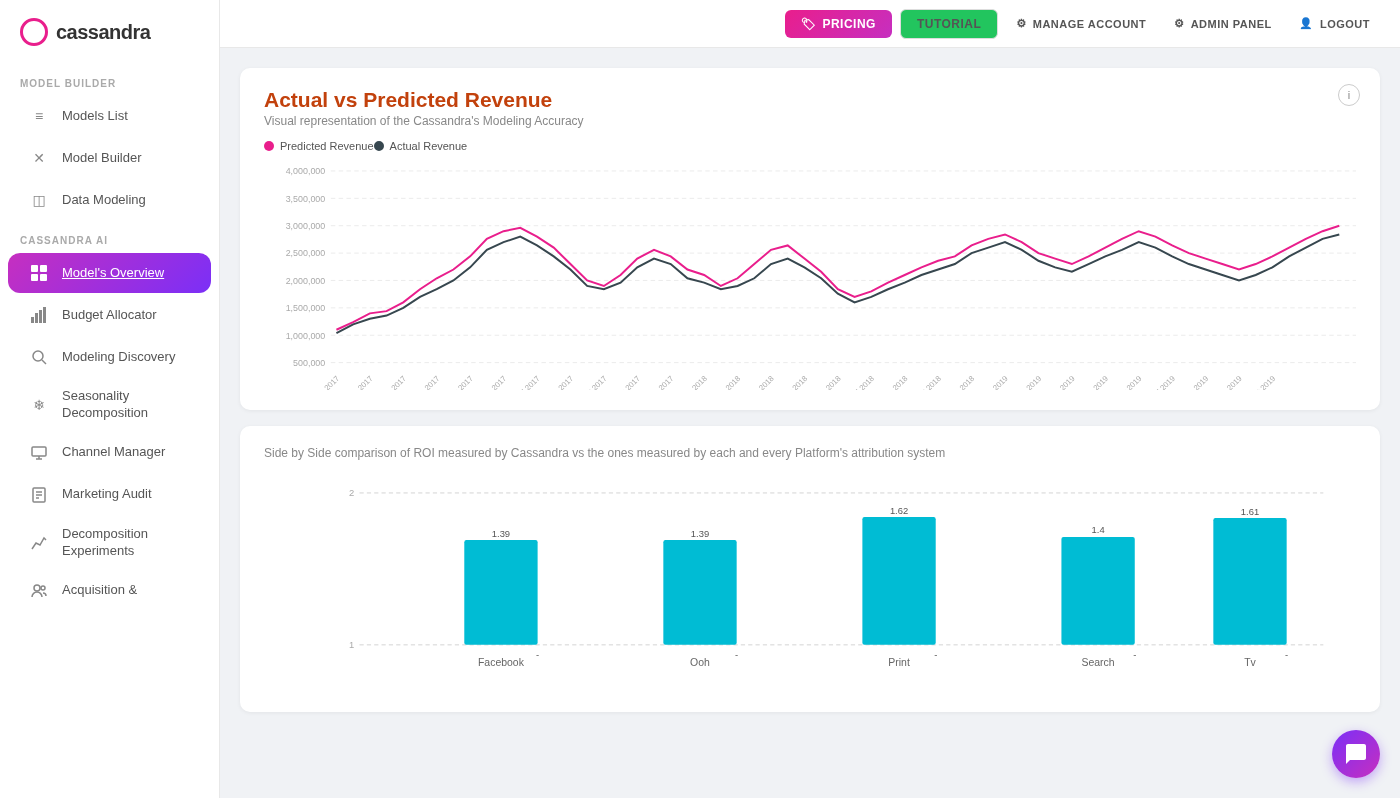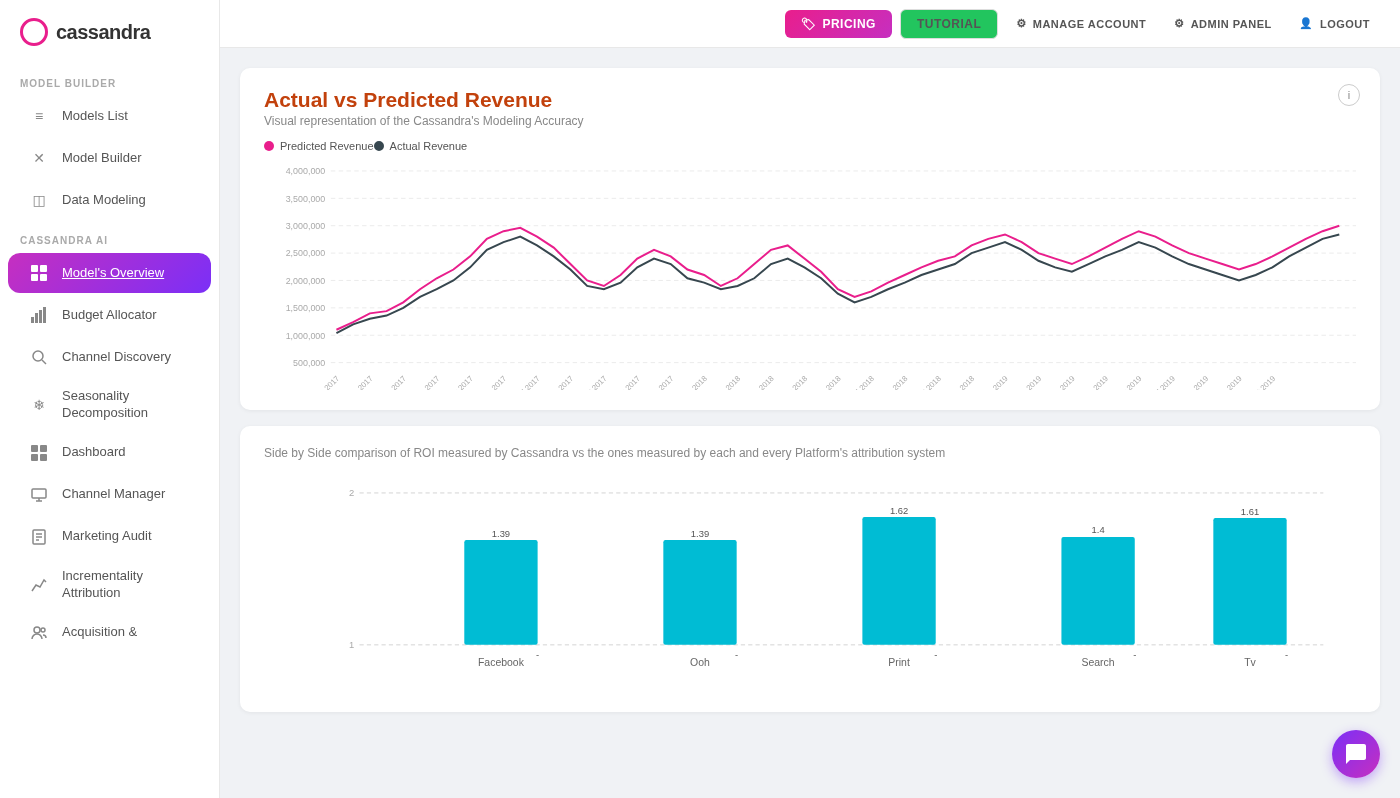--- a/index.html
+++ b/index.html
@@ -249,39 +249,28 @@
     </span>
     <span class="si-label">Budget Allocator</span>
   </div>
   <div class="sidebar-item">
     <span class="si-icon">
       <svg width="16" height="16" viewBox="0 0 16 16" fill="none" stroke="#888" stroke-width="1.5">
           <circle cx="7" cy="7" r="5"></circle>
           <line x1="11" y1="11" x2="15" y2="15"></line>
         </svg>
     </span>
-    <span class="si-label">Channel Discovery</span>
+    <span class="si-label">Modeling Discovery</span>
   </div>
   <div class="sidebar-item">
     <span class="si-icon">❄</span>
     <span class="si-label">Seasonality Decomposition</span>
   </div>
 
 
-  <div class="sidebar-item">
-    <span class="si-icon">
-      <svg width="16" height="16" viewBox="0 0 16 16" fill="#888">
-          <rect x="0" y="0" width="7" height="7" rx="1"></rect>
-          <rect x="9" y="0" width="7" height="7" rx="1"></rect>
-          <rect x="0" y="9" width="7" height="7" rx="1"></rect>
-          <rect x="9" y="9" width="7" height="7" rx="1"></rect>
-        </svg>
-    </span>
-    <span class="si-label">Dashboard</span>
-  </div>
   <div class="sidebar-item">
     <span class="si-icon">
       <svg width="16" height="16" viewBox="0 0 16 16" fill="none" stroke="#888" stroke-width="1.5">
           <rect x="1" y="2" width="14" height="9" rx="1"></rect>
           <line x1="8" y1="11" x2="8" y2="14"></line>
           <line x1="5" y1="14" x2="11" y2="14"></line>
         </svg>
     </span>
     <span class="si-label">Channel Manager</span>
   </div>
@@ -295,21 +284,21 @@
         </svg>
     </span>
     <span class="si-label">Marketing Audit</span>
   </div>
   <div class="sidebar-item">
     <span class="si-icon">
       <svg width="16" height="16" viewBox="0 0 16 16" fill="#888">
           <polyline points="1,14 5,8 9,10 13,3 15,5" fill="none" stroke="#888" stroke-width="1.5"></polyline>
         </svg>
     </span>
-    <span class="si-label">Incrementality Attribution</span>
+    <span class="si-label">Decomposition Experiments</span>
   </div>
   <div class="sidebar-item">
     <span class="si-icon">
       <svg width="16" height="16" viewBox="0 0 16 16" fill="none" stroke="#888" stroke-width="1.5">
           <circle cx="6" cy="5" r="3"></circle>
           <path d="M1 14c0-3 2.5-5 5-5s5 2 5 5"></path>
           <circle cx="12" cy="5" r="2"></circle>
           <path d="M12 10c1.5 0 3 1 3 3"></path>
         </svg>
     </span>

